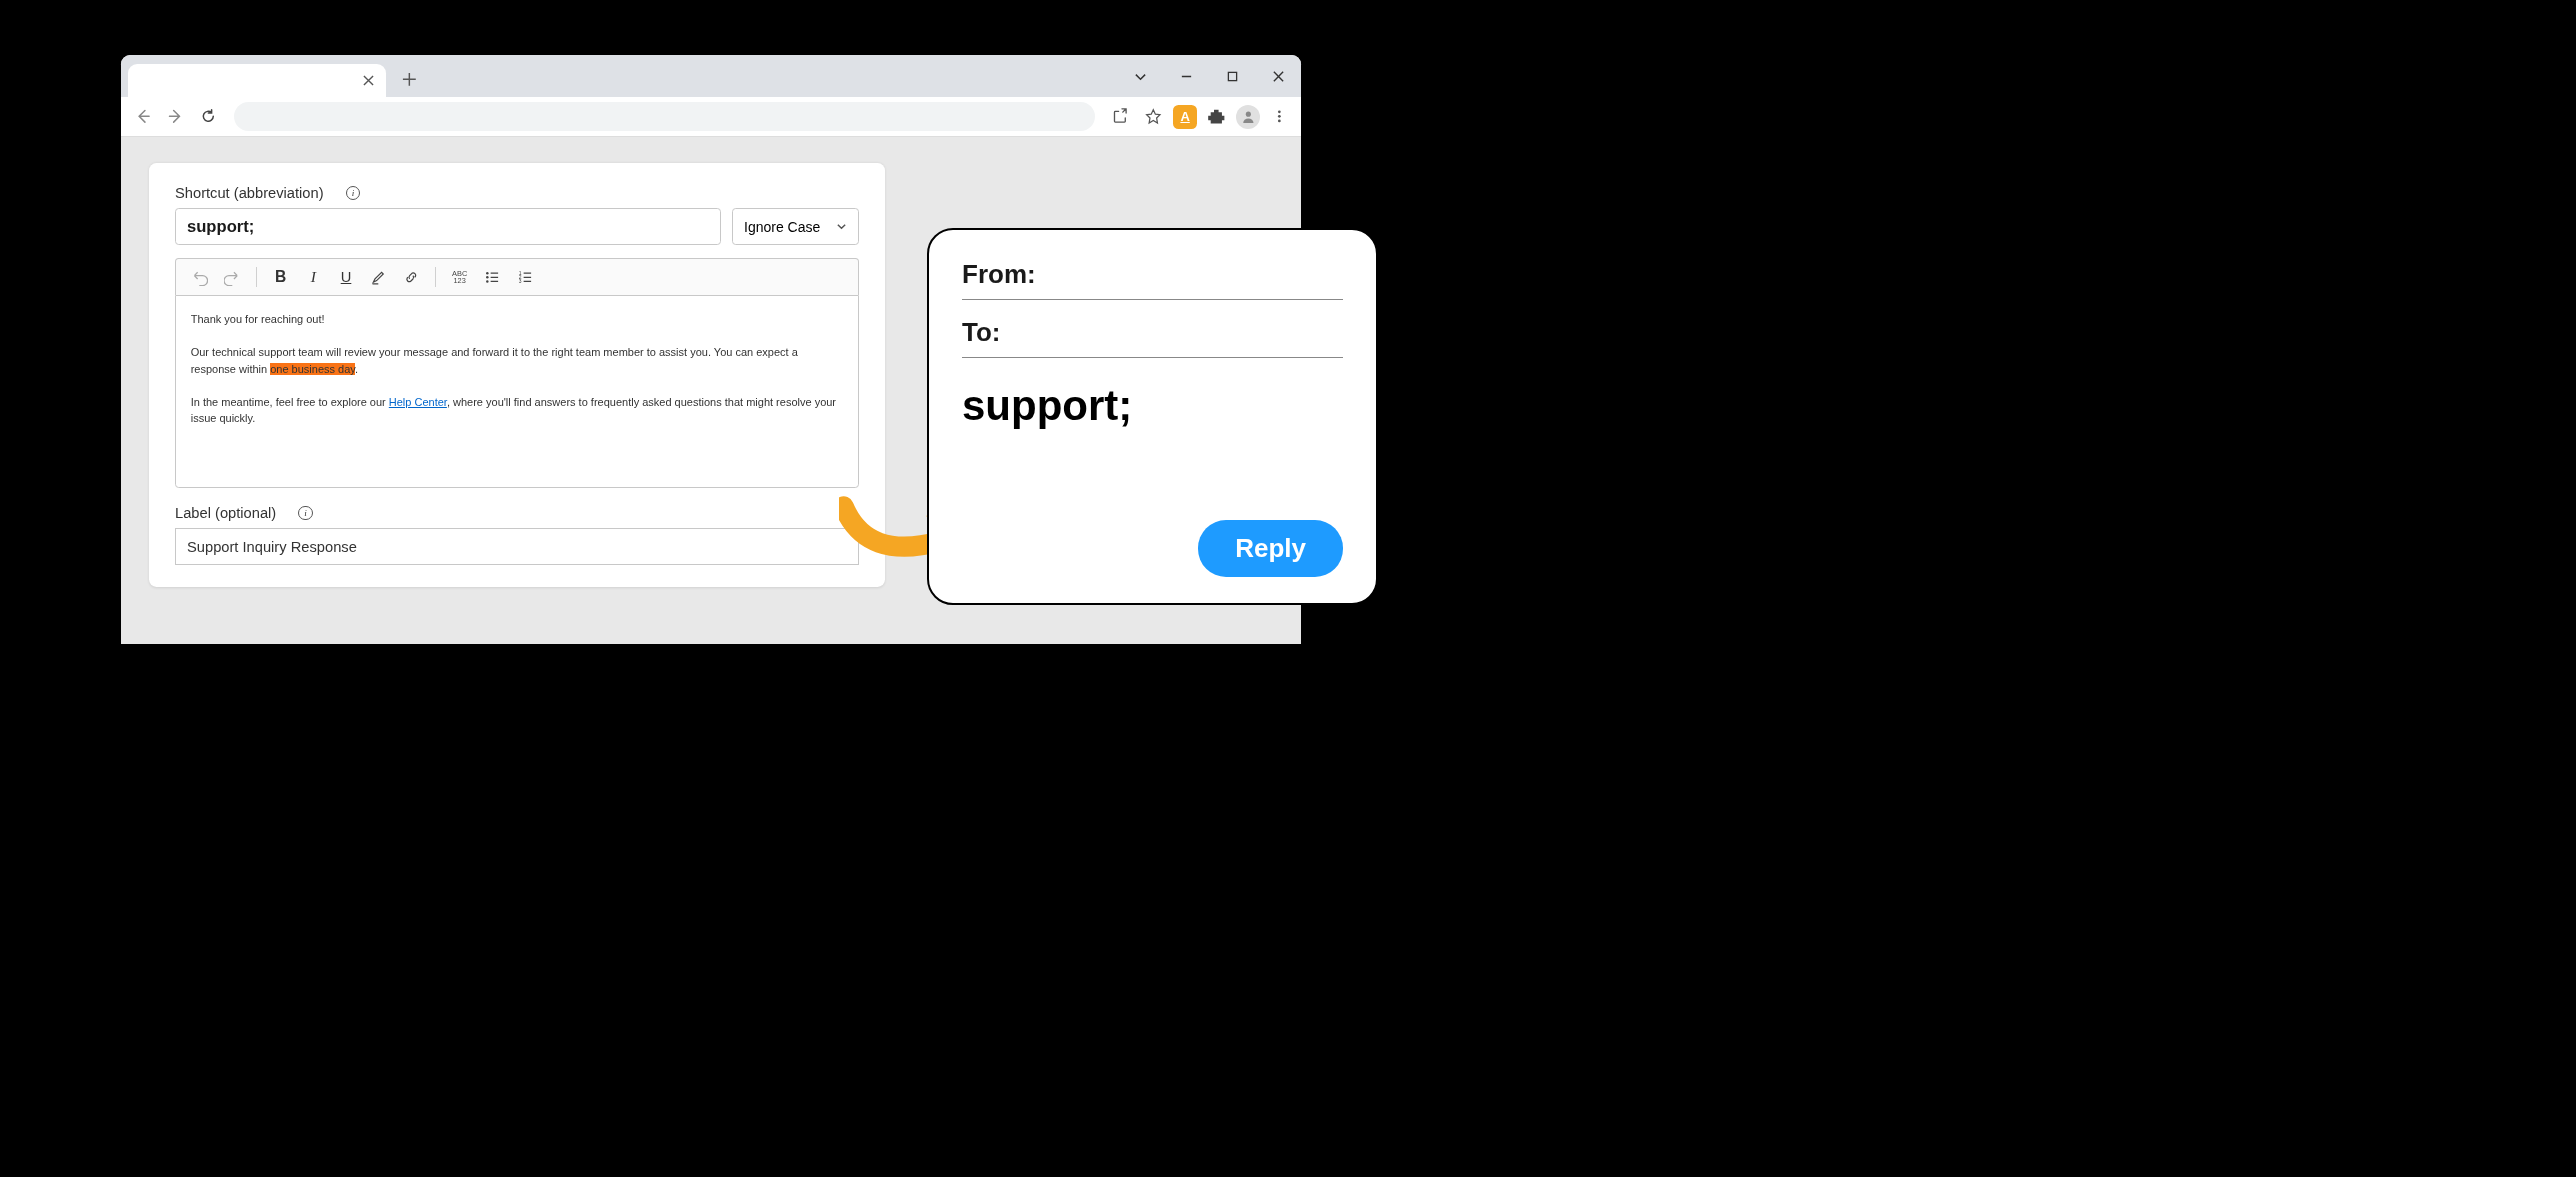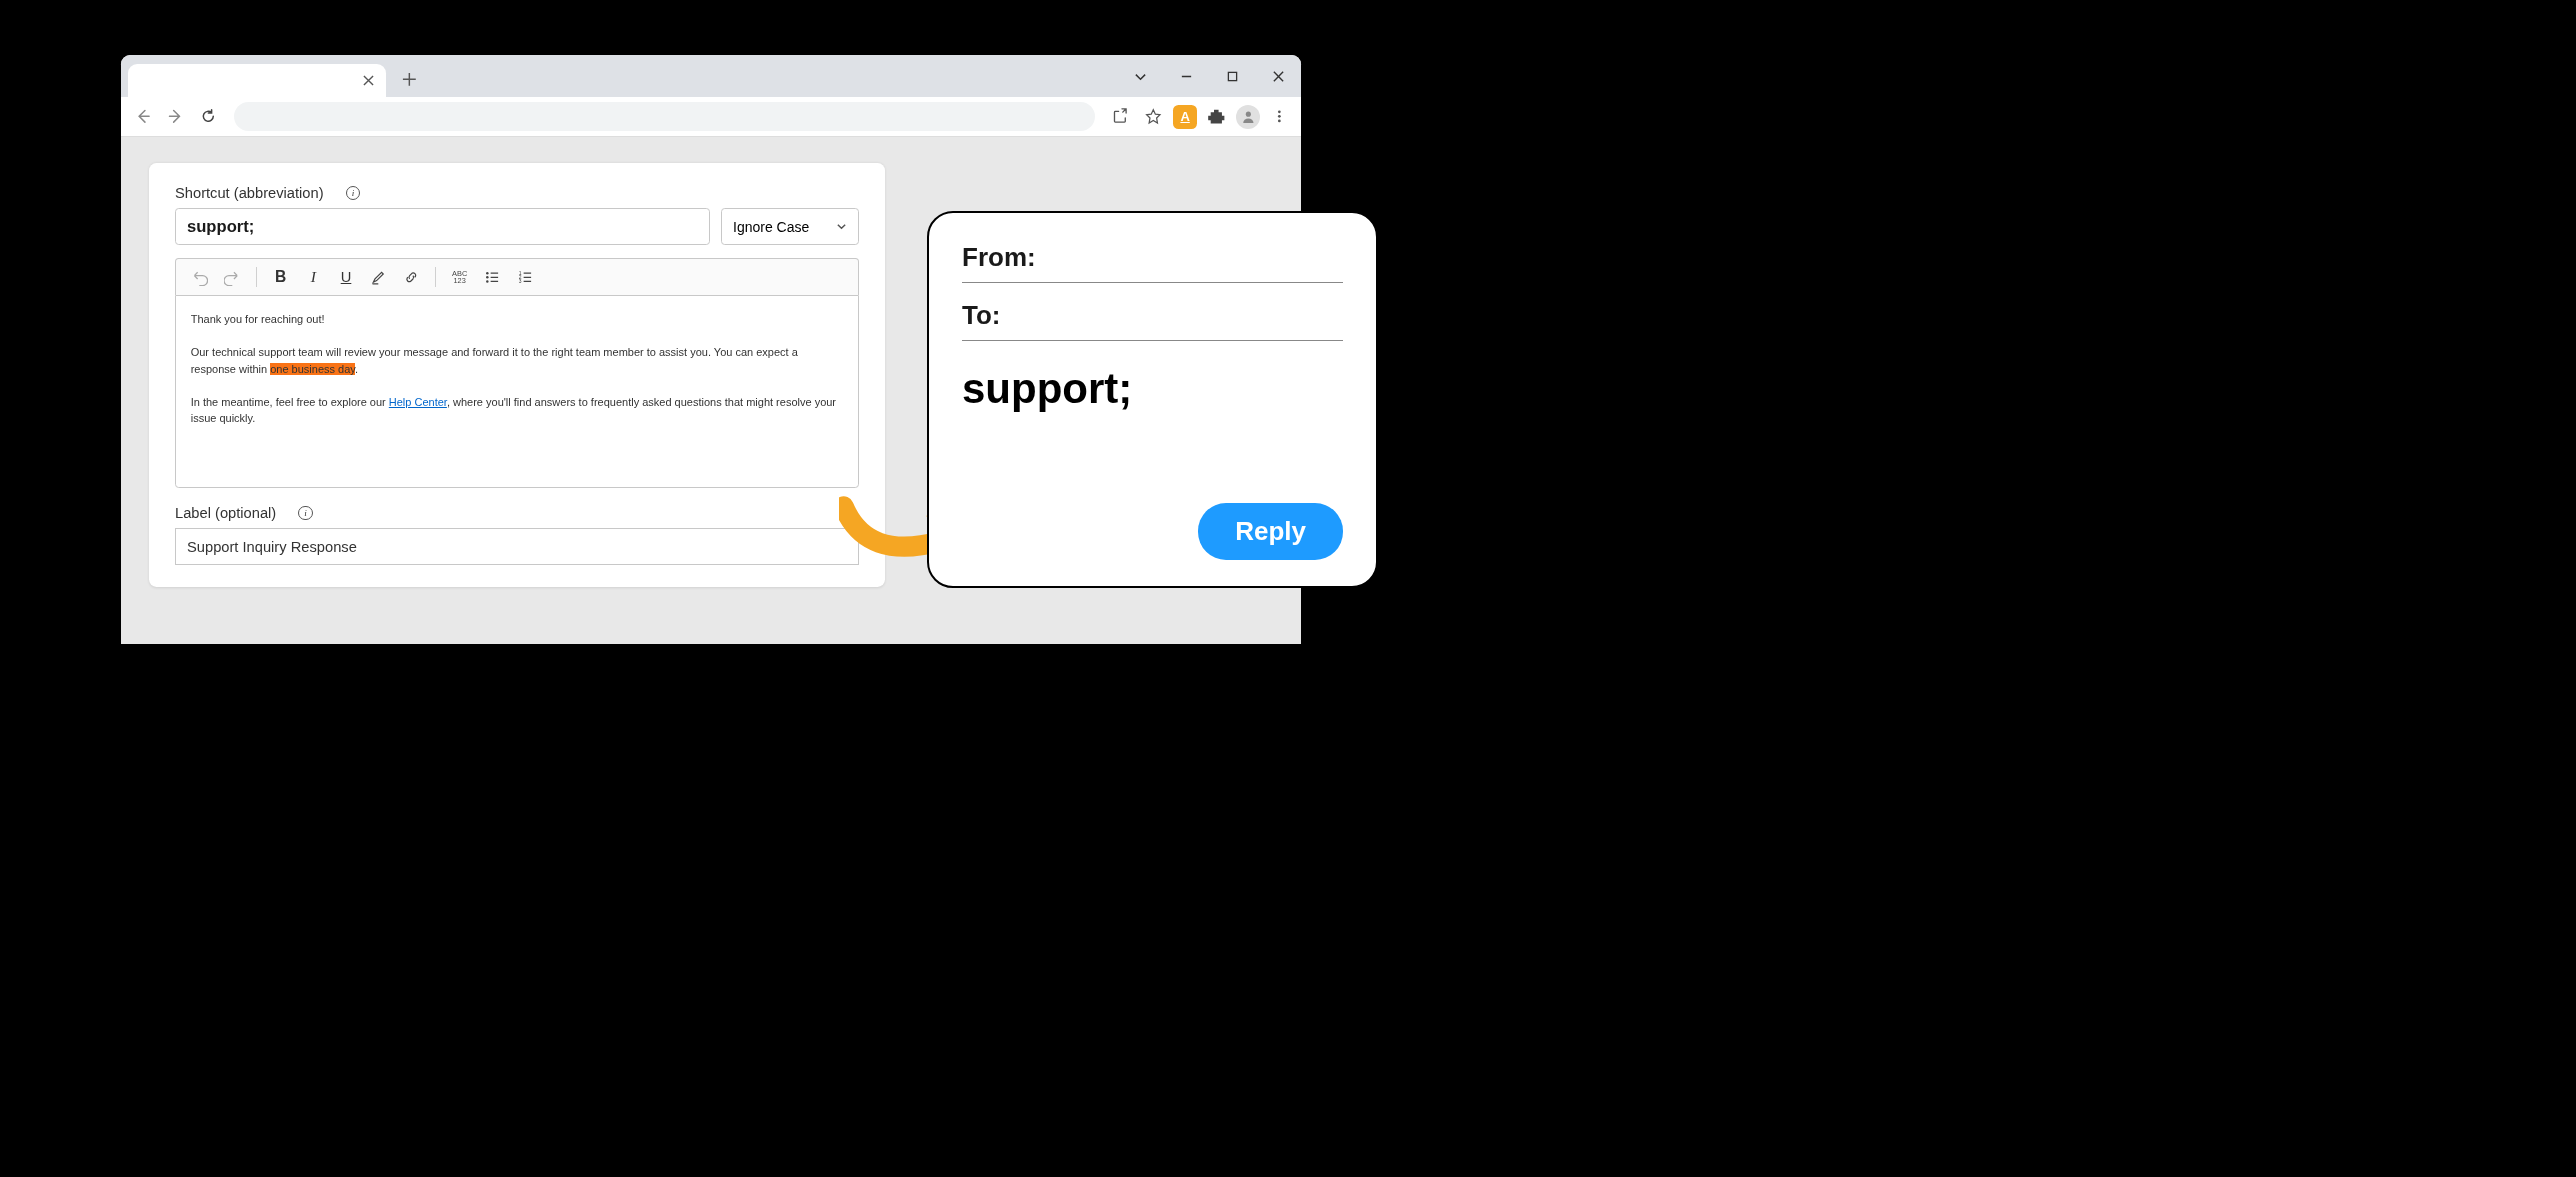--- a/index.html
+++ b/index.html
@@ -197,21 +197,21 @@
       border: 0.9px solid #c8c8c8;
       border-radius: 3.7px;
       padding: 0 11px;
       font-size: 16.6px;
       font-weight: 600;
       color: #1a1a1a;
       font-family: inherit;
     }
     .shortcut-input { flex: 1; }
     .case-select {
-      width: 138px;
+      width: 127px;
       height: 37px;
       border: 0.9px solid #c8c8c8;
       border-radius: 3.7px;
       padding: 0 11px;
       display: flex;
       align-items: center;
       justify-content: space-between;
       font-size: 14px;
       cursor: pointer;
       background: #fff;
@@ -266,21 +266,21 @@
       padding: 0 11px;
       font-size: 14.7px;
       font-family: inherit;
       color: #333;
     }
     
     
     .email-card {
       position: absolute;
       right: 63px;
-      top: 211px;
+      top: 228px;
       width: 451px;
       height: 377px;
       background: #fff;
       border: 2.8px solid #000;
       border-radius: 26px;
       padding: 29px 33px;
       z-index: 5;
     }
     .email-field {
       font-size: 26px;

